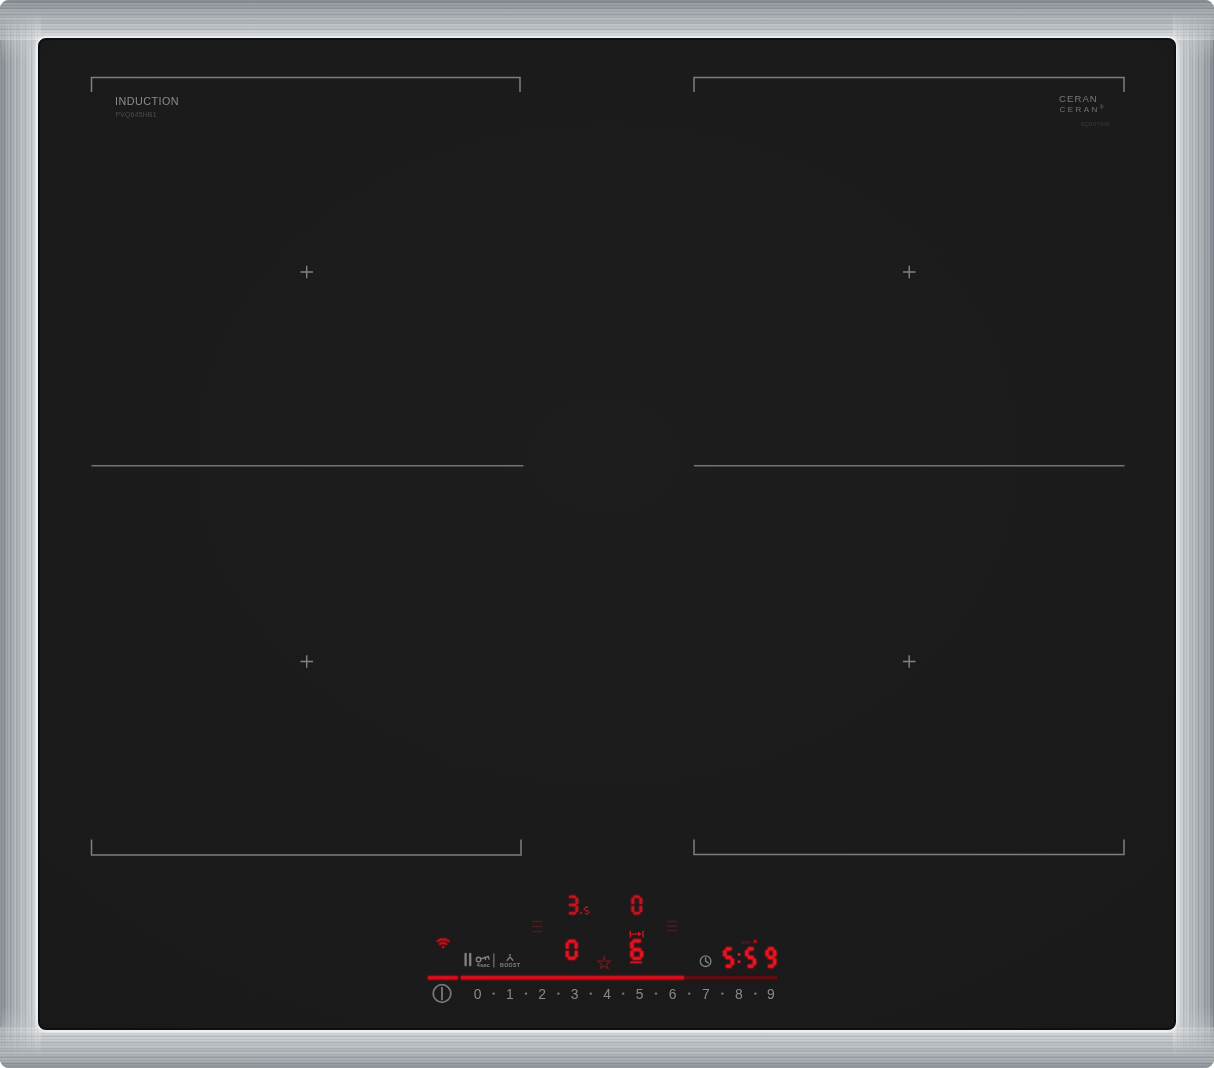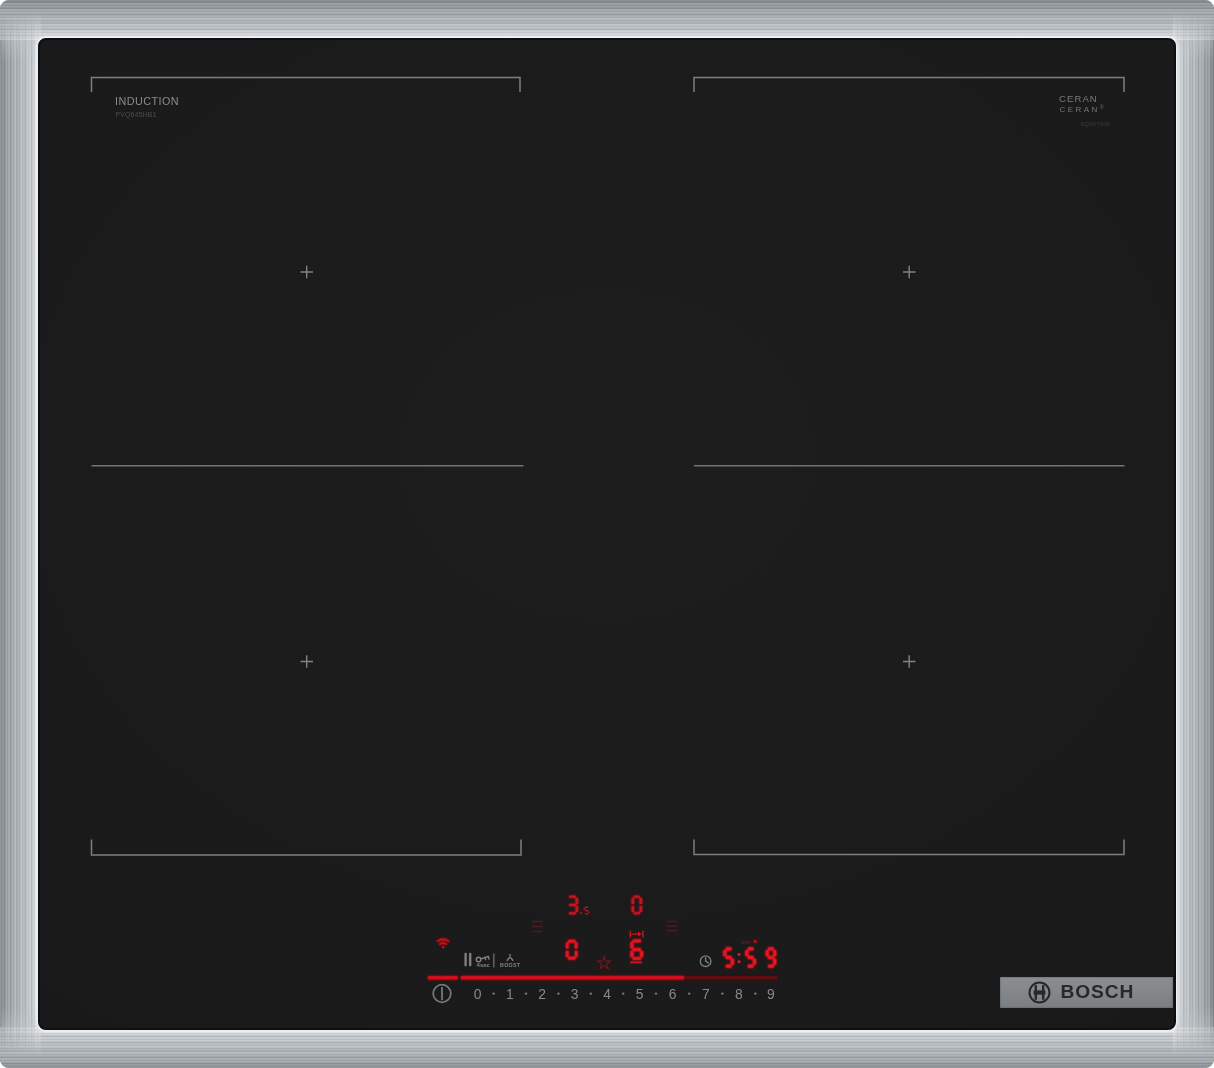--- a/index.html
+++ b/index.html
@@ -197,30 +197,20 @@
         <circle cx="590.8" cy="993.6" r="1.2"></circle>
         <circle cx="623.2" cy="993.6" r="1.2"></circle>
         <circle cx="656" cy="993.6" r="1.2"></circle>
         <circle cx="689.2" cy="993.6" r="1.2"></circle>
         <circle cx="722.4" cy="993.6" r="1.2"></circle>
         <circle cx="755.4" cy="993.6" r="1.2"></circle>
       </g>
 
     </svg>
 
-    <div class="badge">
-      <svg width="173" height="30.5" viewBox="0 0 173 30.5" style="position:absolute;left:0;top:0;">
-        <g stroke="#26282b" stroke-width="2" fill="none" style="filter:blur(0.3px);">
-          <circle cx="39.5" cy="15.5" r="10"></circle>
-          <path d="M35.8 8.3 L35.8 22.7 M43.2 8.3 L43.2 22.7" stroke-width="2.4"></path>
-          <path d="M33.6 15.5 L45.4 15.5" stroke-width="4.2"></path>
-        </g>
-      </svg>
-      <div class="btxt">BOSCH</div>
-    </div>
 
     <div class="numrow">
       <span style="left:477.6px;">0</span>
       <span style="left:509.8px;">1</span>
       <span style="left:542.2px;">2</span>
       <span style="left:574.6px;">3</span>
       <span style="left:607px;">4</span>
       <span style="left:639.6px;">5</span>
       <span style="left:672.6px;">6</span>
       <span style="left:705.8px;">7</span>

